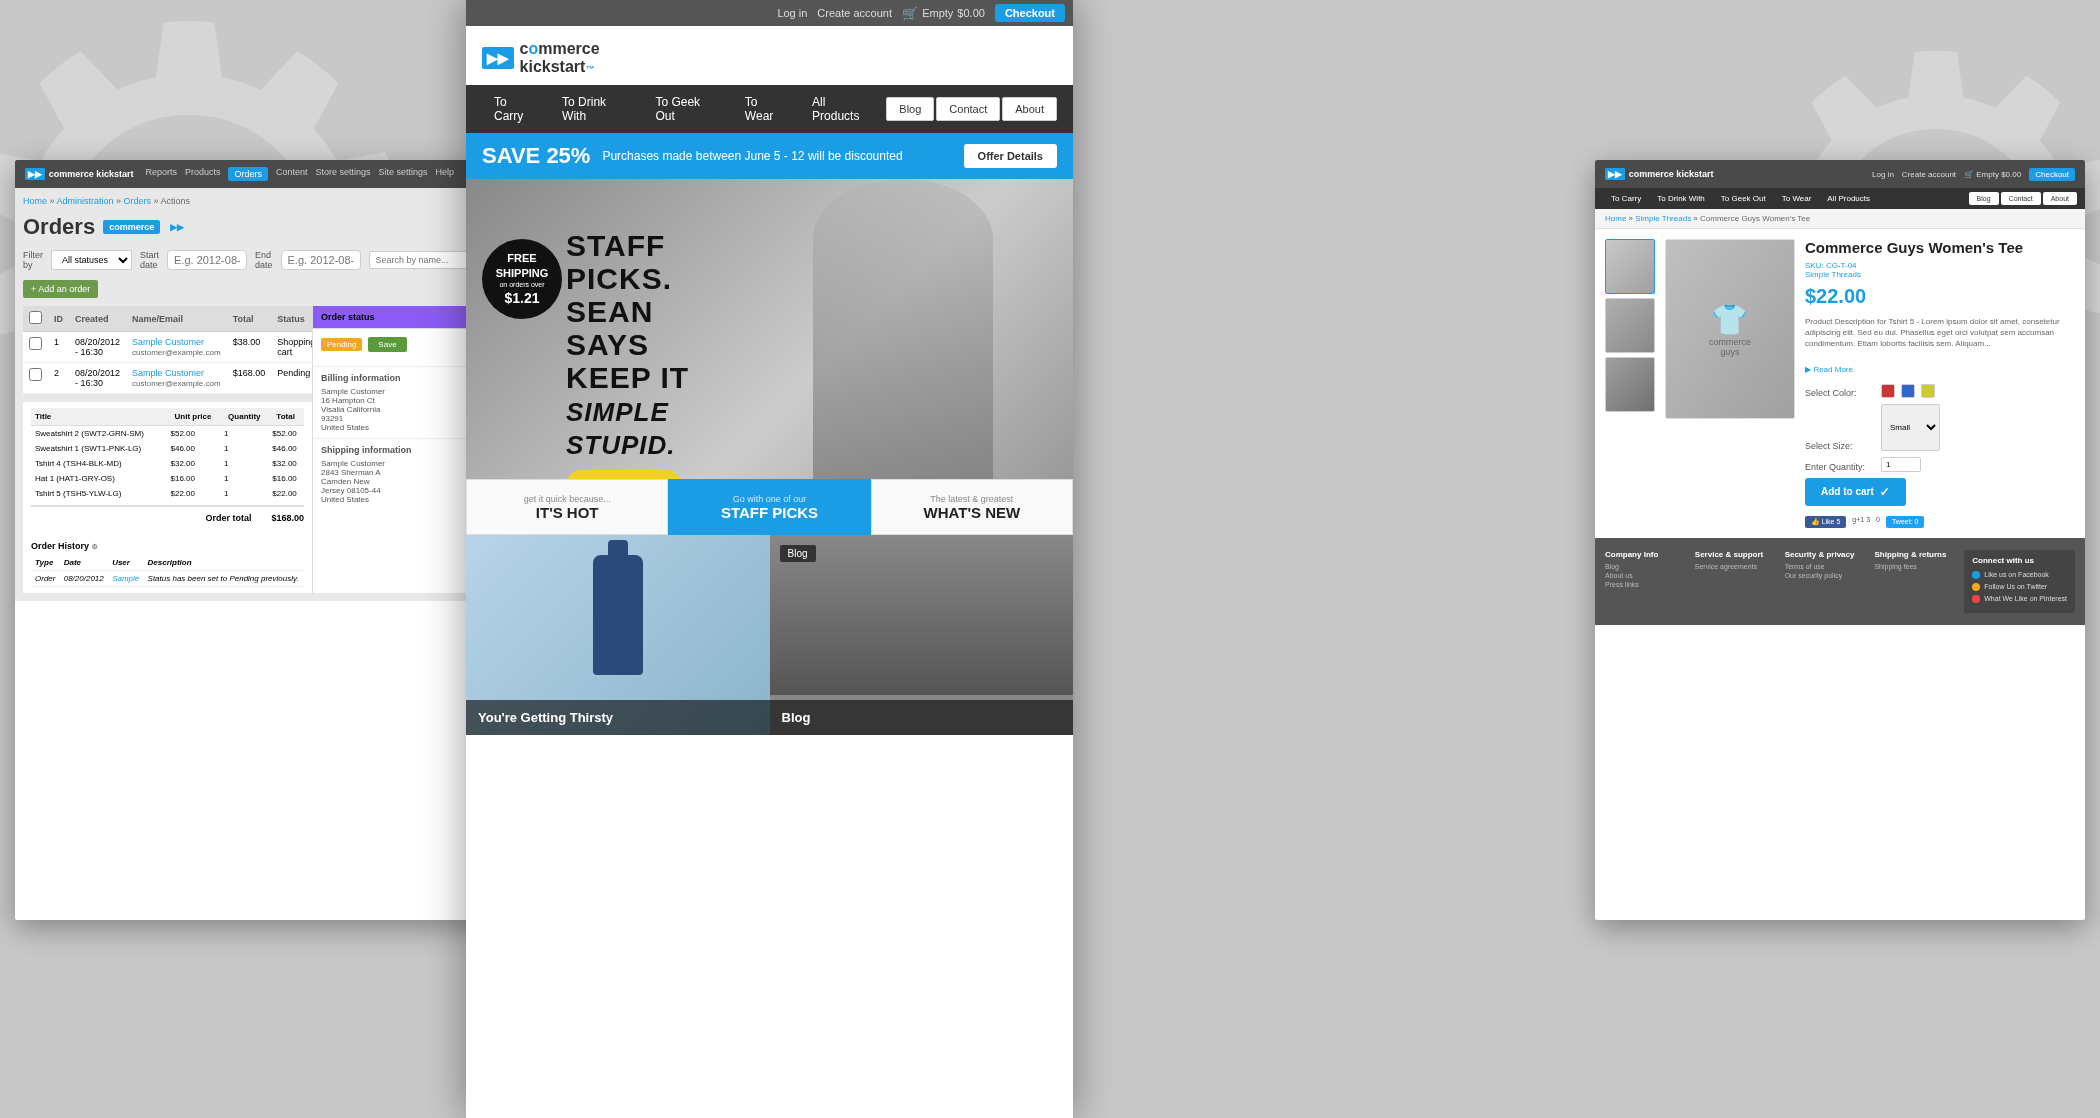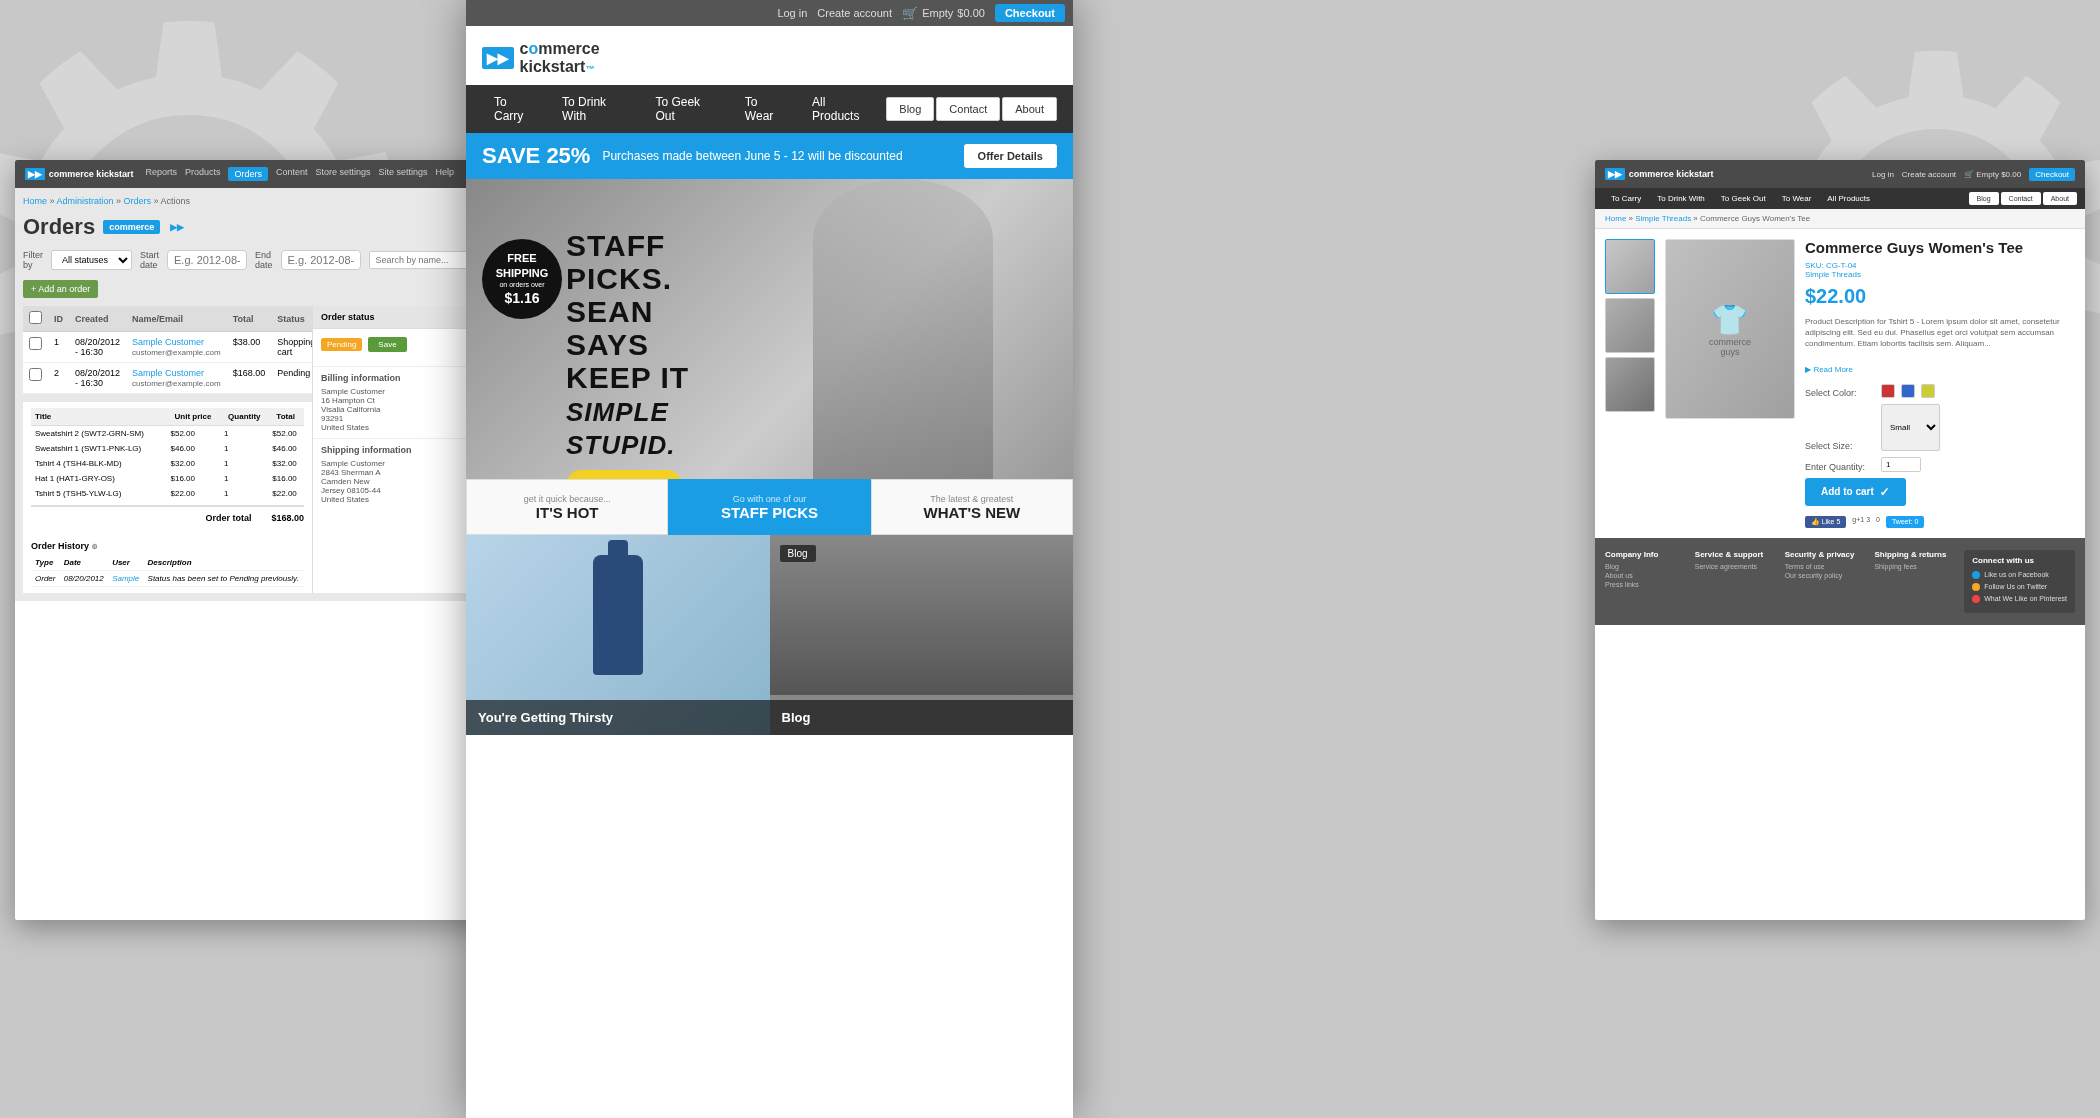--- a/index.html
+++ b/index.html
@@ -816,21 +816,21 @@
     <div class="banner-text">Purchases made between June 5 - 12 will be discounted</div>
     <div class="banner-btn">Offer Details</div>
   </div>
 
   <div class="hero">
     <div class="hero-bg">
 
       <div class="free-shipping-badge">
         <span class="big">FREE<br>SHIPPING</span>
         <span style="font-size:7px;">on orders over</span>
-        <span class="price">$1.16</span>
+        <span class="price">$1.21</span>
       </div>
 
       <div class="hero-text">
         <h1>
           STAFF<br>PICKS.<br>SEAN<br>SAYS<br>KEEP IT<br><em>SIMPLE<br>STUPID.</em>
         </h1>
         <div class="hero-order-btn">Order Today</div>
       </div>
 
       <div style="position:absolute;right:80px;top:0;width:180px;height:300px;background:linear-gradient(to bottom, rgba(180,180,180,0.5), rgba(120,120,120,0.7));border-radius:50% 50% 0 0 / 20% 20% 0 0;"></div>
@@ -1034,21 +1034,21 @@
                 <td style="padding:3px 4px;">08/20/2012</td>
                 <td style="padding:3px 4px;"><a class="lw-link">Sample</a></td>
                 <td style="padding:3px 4px;">Status has been set to Pending previously.</td>
               </tr>
             </tbody>
           </table>
         </div>
       </div>
 
       <div style="width:185px;background:#fff;border-left:1px solid #ddd;font-size:8px;flex-shrink:0;">
-        <div style="background:#e5e5e5;padding:6px 8px;font-weight:bold;font-size:9px;border-bottom:1px solid #ddd;">Order status</div>
+        <div style="background:#8b5cf6;padding:6px 8px;font-weight:bold;font-size:9px;border-bottom:1px solid #ddd;">Order status</div>
         <div style="padding:8px;">
           <div style="display:flex;align-items:center;gap:6px;margin-bottom:6px;">
             <span class="lw-status-badge">Pending</span>
             <span class="lw-save-btn">Save</span>
           </div>
         </div>
         <div class="lw-billing">
           <div class="lw-billing-title">Billing information</div>
           <div>
             Sample Customer<br>

